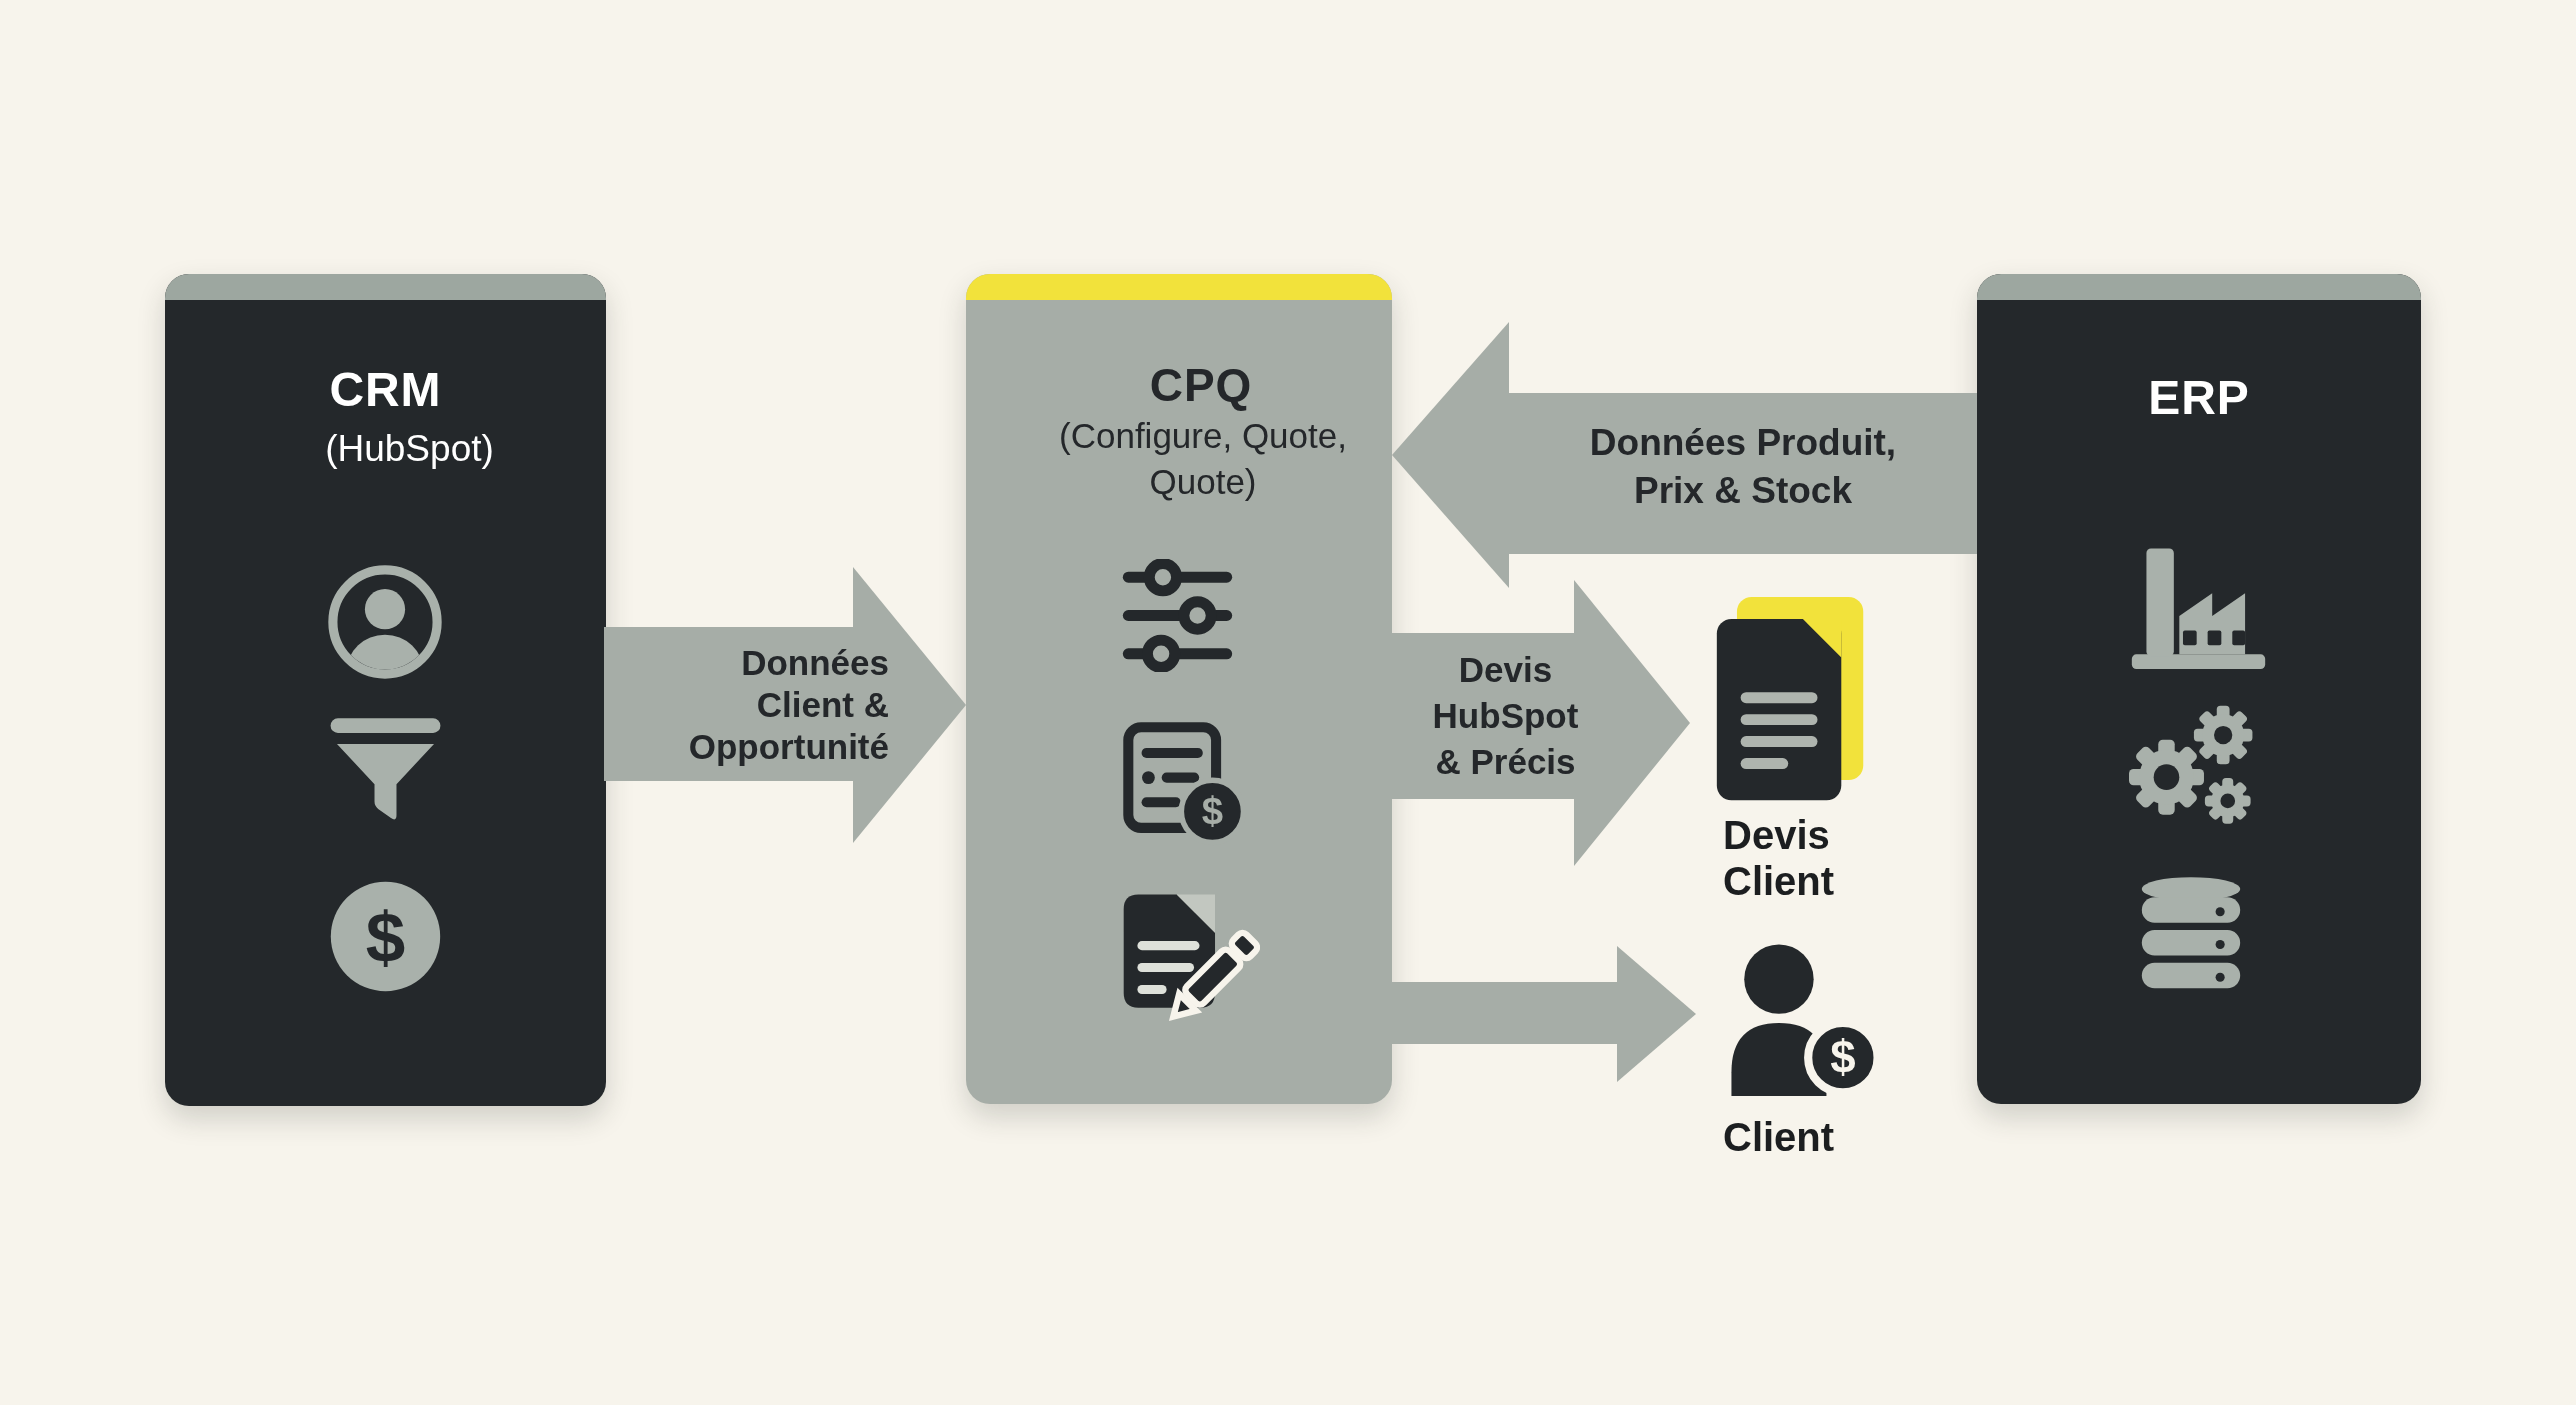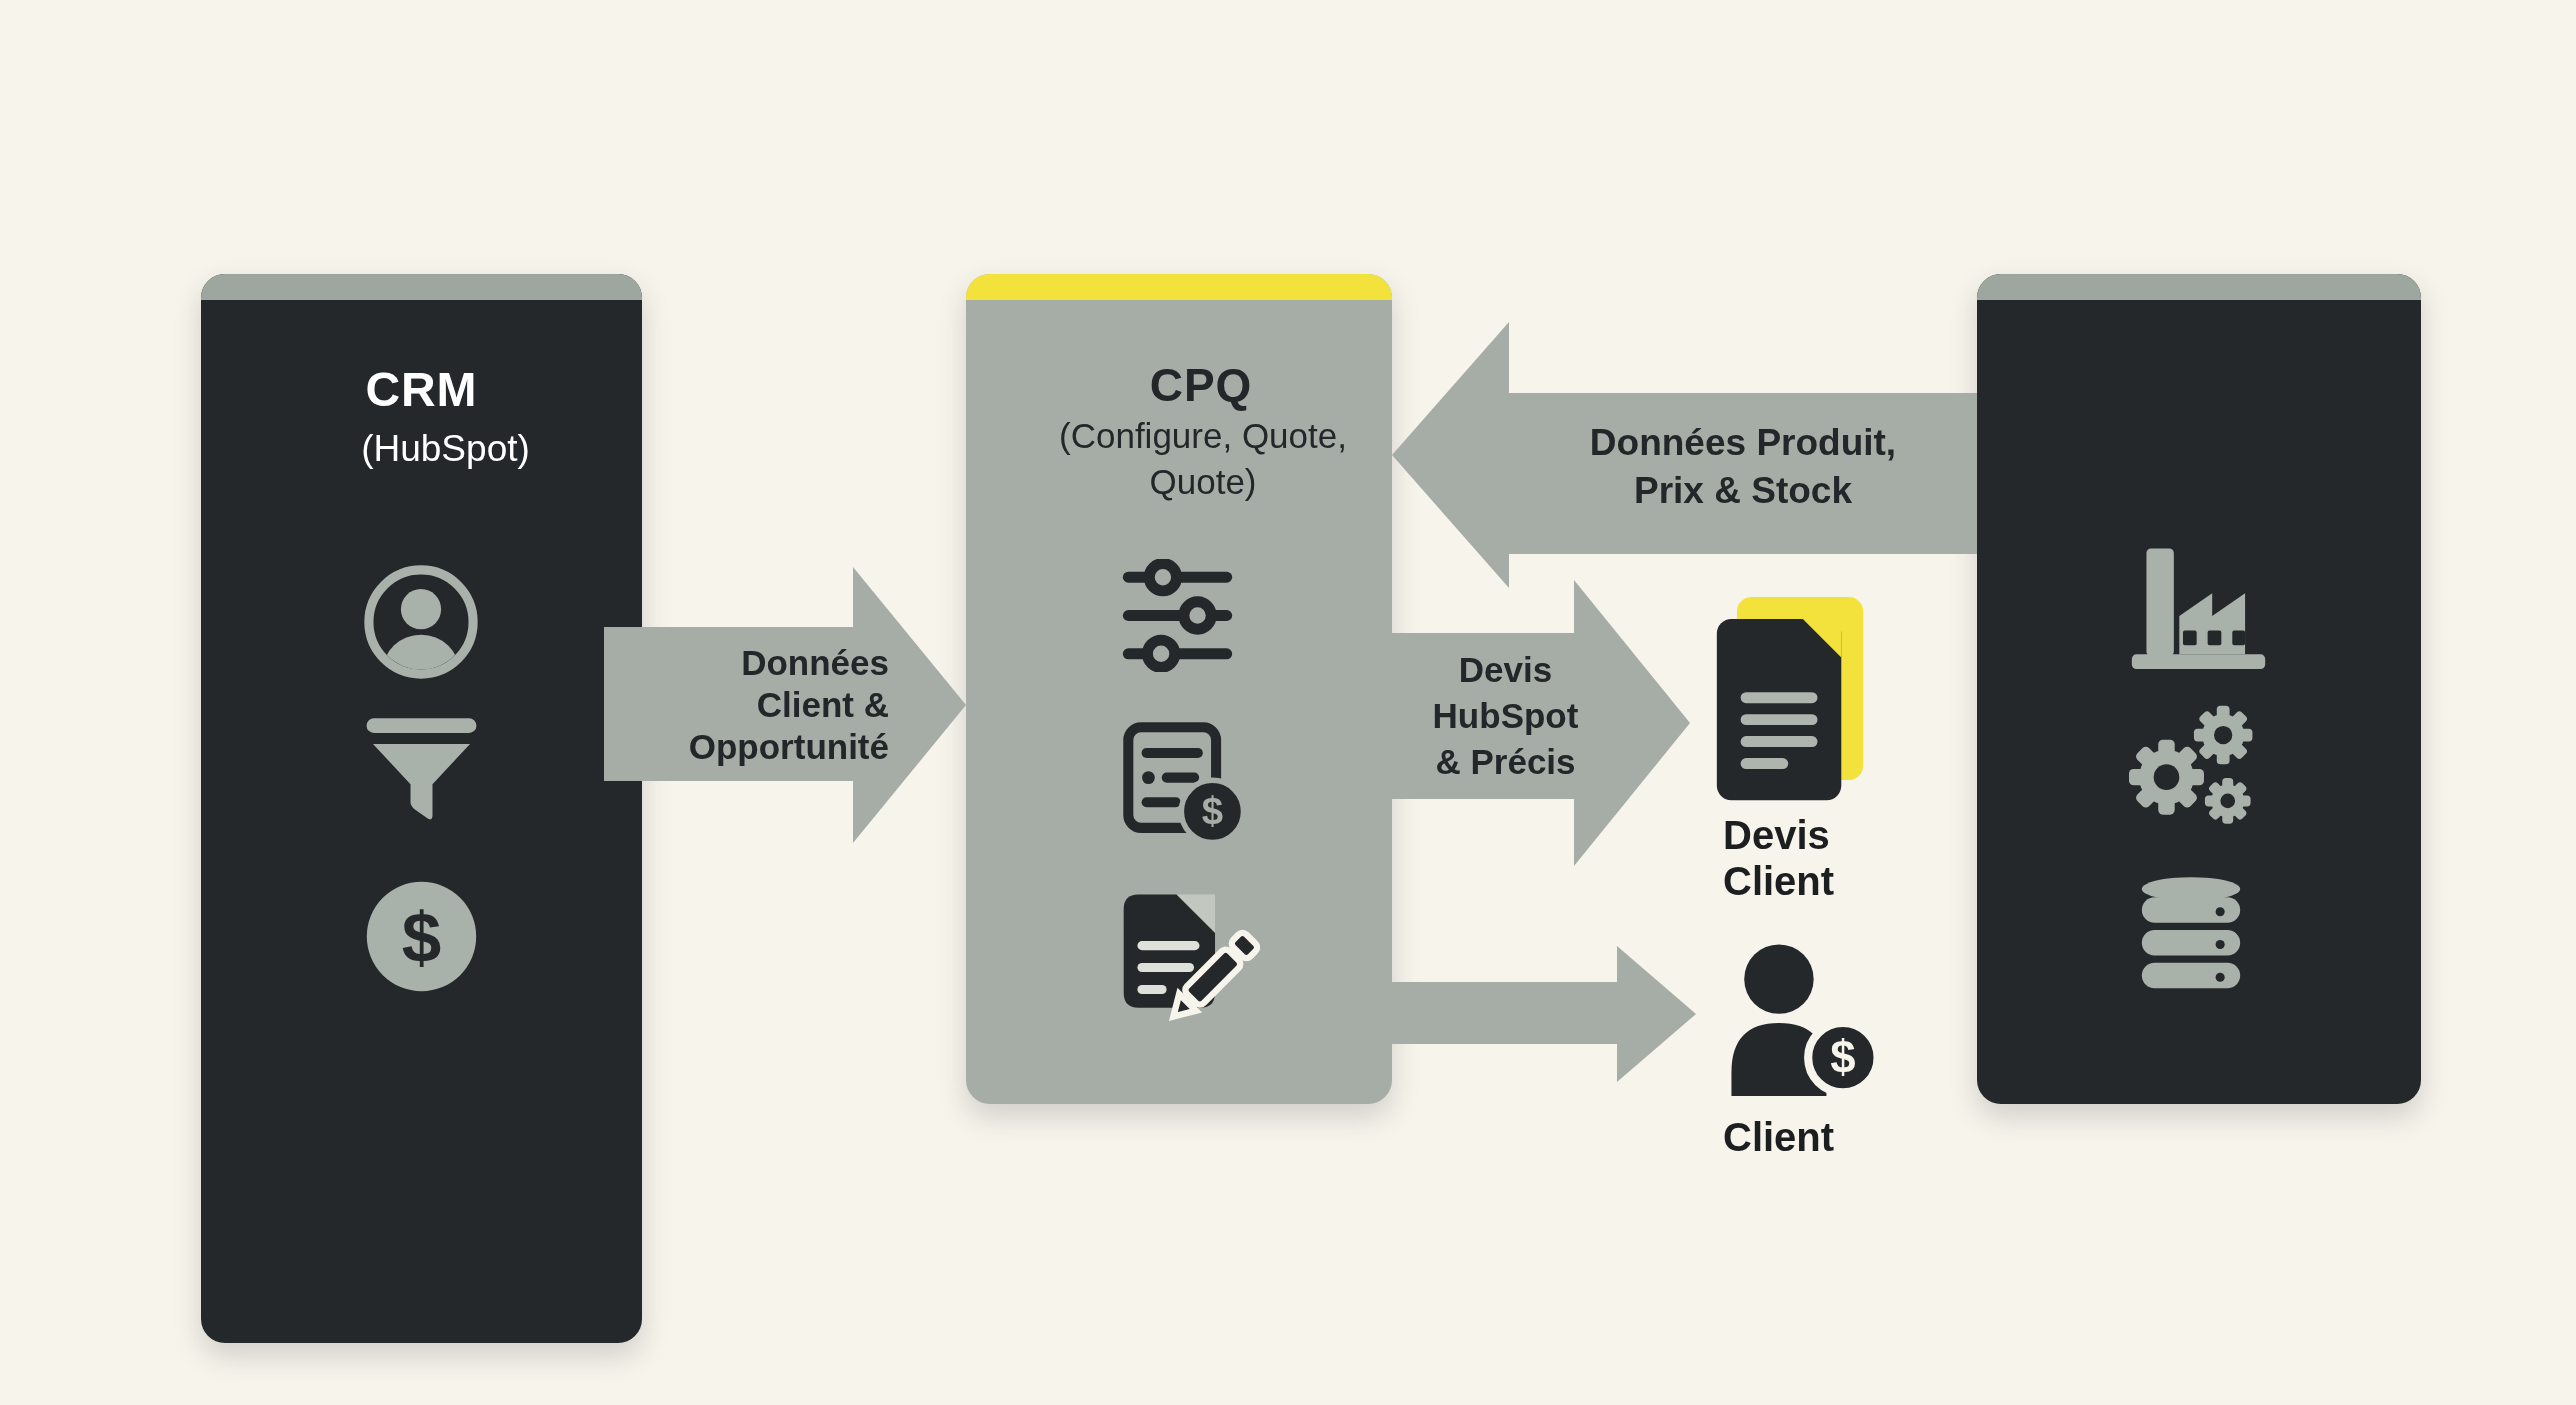--- a/index.html
+++ b/index.html
@@ -38,21 +38,21 @@
   .lbl-2{font-size:37px;line-height:48px;}
   .lbl-3{font-size:35px;line-height:46px;}
 
   .out-label{position:absolute;color:#1C1E20;font-weight:700;font-size:40px;line-height:46px;}
 </style>
 </head>
 <body>
 
 <div class="stage">
 
-  <div class="panel dark" style="left:165px;top:274px;width:441px;height:1069px;margin-left:36px;">
+  <div class="panel dark" style="left:165px;top:274px;width:441px;height:832px;">
     <div class="strip sage"></div>
     <div class="panel-title light" style="top:88px;">CRM</div>
     <div class="panel-subtitle light" style="top:154px;">(HubSpot)</div>
 
     <svg class="icon" style="left:156px;top:284px;" width="128" height="128" viewBox="0 0 140 140">
       <defs>
           <clipPath id="uc">
             <circle cx="70" cy="70" r="52"></circle>
           </clipPath>
         </defs>
@@ -114,20 +114,21 @@
       <g transform="translate(100,100) rotate(45)" fill="#24282B" stroke="#F7F4EC" stroke-width="7">
         <rect x="-13" y="-64" width="26" height="20" rx="6"></rect>
         <rect x="-13" y="-38" width="26" height="66" rx="6"></rect>
         <path d="M-13 34 L0 56 L13 34 Z"></path>
       </g>
     </svg>
   </div>
 
   <div class="panel dark" style="left:1977px;top:274px;width:444px;height:830px;">
     <div class="strip sage"></div>
+    <div class="panel-title light" style="top:96px;">ERP</div>
 
     <svg class="icon" style="left:153px;top:265px;" width="137" height="133" viewBox="0 0 150 145">
       <g fill="#A9B1AB">
         <rect x="2" y="126" width="146" height="16" rx="5"></rect>
         <rect x="18" y="10" width="30" height="118" rx="5"></rect>
         <path d="M54 126 V84 L90 59 V84 L126 59 V126 Z"></path>
       </g>
       <g fill="#24282B">
         <rect x="58" y="100" width="15" height="16" rx="2"></rect>
         <rect x="85" y="100" width="15" height="16" rx="2"></rect>

